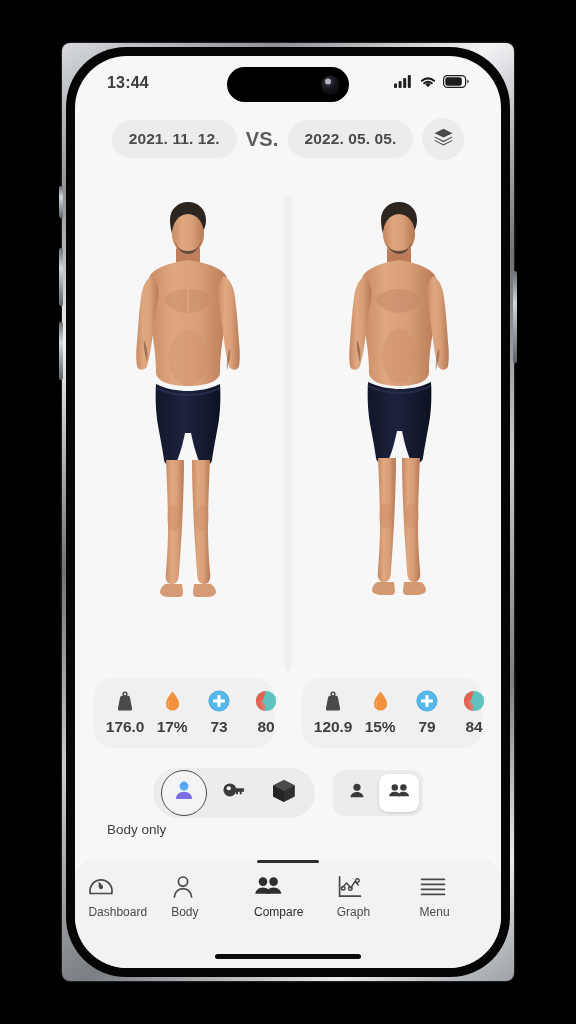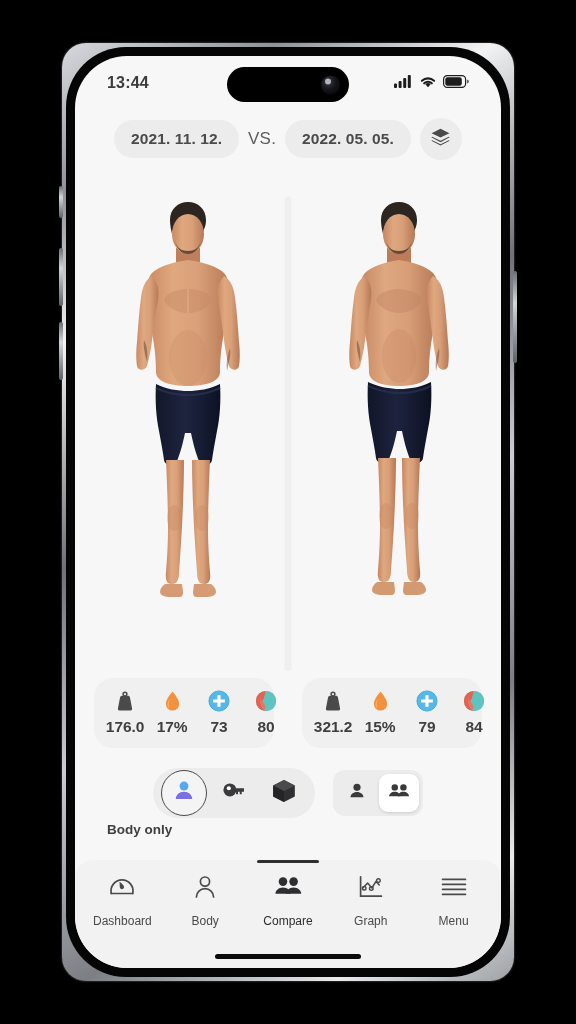--- a/index.html
+++ b/index.html
@@ -12,21 +12,21 @@
     font-family: "Liberation Sans", sans-serif;
   }
 
   
   .phone-frame {
     position: absolute;
     left: 62px;
     top: 43px;
     width: 452px;
     height: 938px;
-    border-radius: 24px;
+    border-radius: 8px;
     background: linear-gradient(145deg,#d8dade 0%,#8f9397 12%,#f2f3f5 24%,#6e7276 42%,#c9ccd0 58%,#7b7f83 76%,#e8eaec 90%,#9da1a5 100%);
     box-shadow: 0 0 2px rgba(255,255,255,0.45);
   }
   .phone-inner-bezel {
     position: absolute;
     left: 4px; top: 4px;
     width: 444px; height: 930px;
     border-radius: 60px;
     background: #050506;
     padding: 9px;
@@ -115,22 +115,22 @@
     background: #ececec;
     border-radius: 22px;
     padding: 10px 17px;
     font-size: 15.5px;
     font-weight: 600;
     color: #4a4a4c;
     white-space: nowrap;
     letter-spacing: 0.1px;
   }
   .vs-label {
-    font-size: 17px;
-    font-weight: 400;
+    font-size: 20px;
+    font-weight: 700;
     color: #5d5d5f;
     letter-spacing: 0.2px;
   }
   .layers-btn {
     width: 42px; height: 42px;
     border-radius: 50%;
     background: #ececec;
     display: flex;
     align-items: center;
     justify-content: center;
@@ -254,21 +254,21 @@
   .seg-btn.active {
     background: #ffffff;
     box-shadow: 0 1px 3px rgba(0,0,0,0.14);
   }
   .mode-caption {
     position: absolute;
     left: 0; top: 766px;
     width: 370px;
     padding-left: 32px;
     font-size: 13.5px;
-    font-weight: 700;
+    font-weight: 400;
     color: #3f3f41;
     z-index: 4;
   }
 
   
   .bottom-nav {
     position: absolute;
     left: 0; bottom: 0;
     width: 426px;
     height: 108px;
@@ -276,22 +276,22 @@
     border-top-left-radius: 18px;
     border-top-right-radius: 18px;
     display: flex;
     align-items: flex-start;
     justify-content: space-around;
     padding: 14px 6px 0;
   }
   .nav-item {
     display: flex;
     flex-direction: column;
-    align-items: center;
-    gap: 14px;
+    align-items: flex-start;
+    gap: 5px;
     width: 68px;
     position: relative;
   }
   .nav-icon {
     height: 26px;
     display: flex;
     align-items: center;
     justify-content: center;
   }
   .nav-label {
@@ -520,21 +520,21 @@
           </div>
         </div>
 
         <div class="metric-card">
           <div class="metric">
             <span class="metric-icon">
               <svg width="20" height="22" viewBox="0 0 24 26">
                 <path d="M12 1.5a3.2 3.2 0 0 1 3.2 3.2c0 .8-.3 1.5-.8 2h1.3c1.1 0 2 .8 2.2 1.8l2.6 13.4c.3 1.4-.8 2.6-2.2 2.6H5.7c-1.4 0-2.5-1.2-2.2-2.6L6.1 8.5A2.2 2.2 0 0 1 8.3 6.7h1.3a3.2 3.2 0 0 1-.8-2A3.2 3.2 0 0 1 12 1.5Zm0 2a1.3 1.3 0 1 0 0 2.6 1.3 1.3 0 0 0 0-2.6Z" fill="#4a4a4c"></path>
               </svg>
             </span>
-            <span class="metric-value">321.2</span>
+            <span class="metric-value">120.9</span>
           </div>
           <div class="metric">
             <span class="metric-icon">
               <svg width="17" height="23" viewBox="0 0 18 24">
                 <path d="M9 1.5c3.4 4.4 7 8.6 7 13.1A7 7 0 0 1 2 14.6C2 10.1 5.6 5.9 9 1.5Z" fill="#f2923f"></path>
                 <path d="M6.4 9.2c-1.7 2.4-2.7 4.4-2.7 6.1a5.3 5.3 0 0 0 2 4.1c-1.3-3.2-.6-7 .7-10.2Z" fill="#ffb673" opacity="0.85"></path>
               </svg>
             </span>
             <span class="metric-value">15%</span>
           </div>

